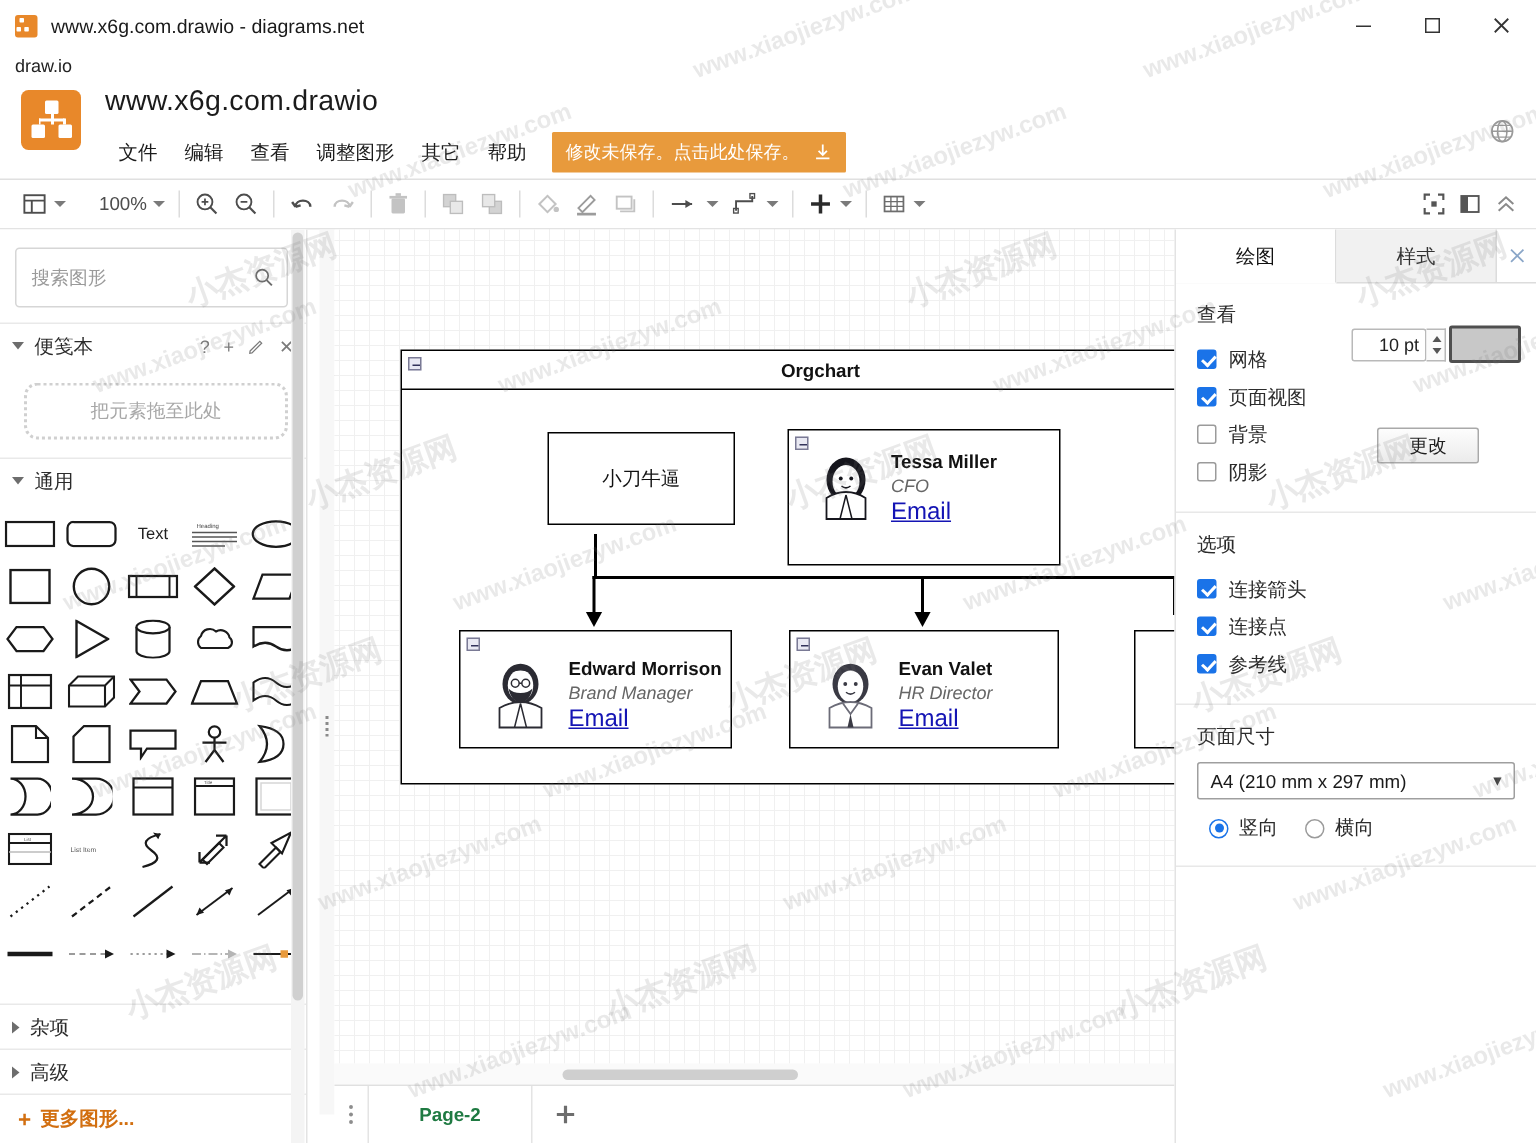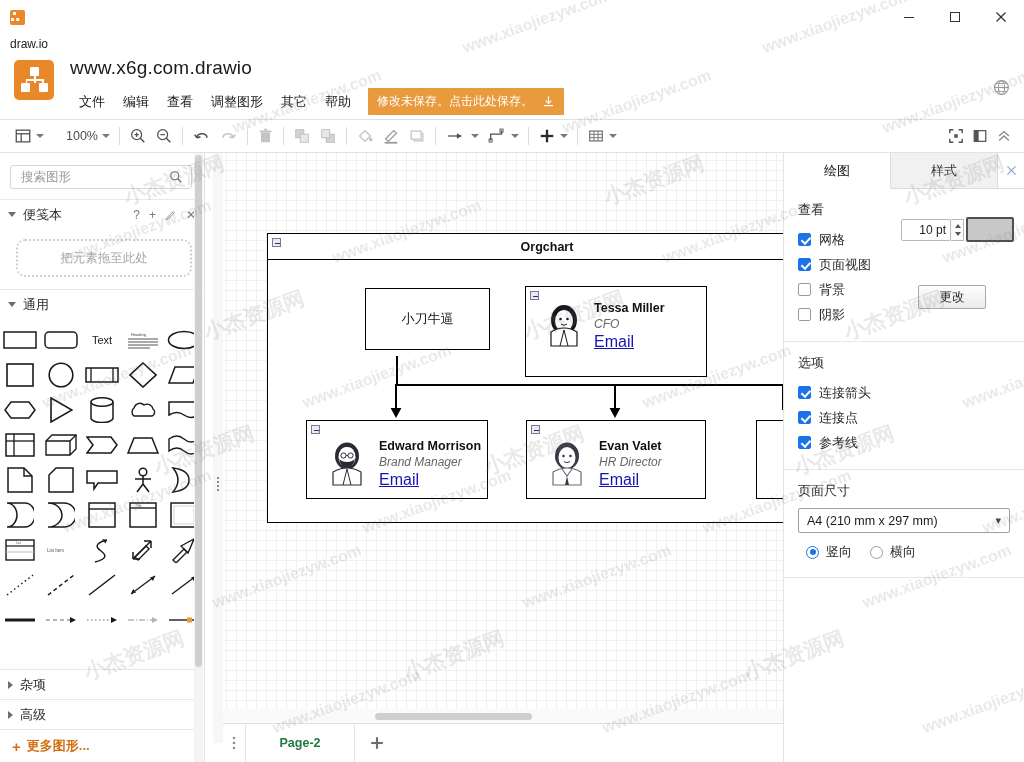--- a/index.html
+++ b/index.html
@@ -91,21 +91,21 @@
   .zoomlabel{ font-size:12.5px;color:#4d4d4d; }
   .tb-right{ margin-left:auto;display:flex;align-items:center;padding-right:8px; }
 
   
   .leftpanel{
     position:absolute;left:0;top:153px;width:205px;height:609px;
     background:#fff;border-right:1px solid #e3e3e3;overflow:hidden;
   }
   .search-wrap{ padding:12px 10px 10px 10px; }
   .search-box{
-    width:182px;height:24px;border:1px solid #d6d6d6;border-radius:3px;background:#fff;
+    width:182px;height:40px;border:1px solid #d6d6d6;border-radius:3px;background:#fff;
     display:flex;align-items:center;padding:0 8px;position:relative;
   }
   .search-box input{
     border:none;outline:none;font-size:12.5px;color:#555;width:150px;background:transparent;
     font-family:"Liberation Sans", sans-serif;
   }
   .search-box input::placeholder{ color:#9a9a9a; }
   .sec-head{
     height:30px;display:flex;align-items:center;padding:0 8px;border-top:1px solid #e9e9e9;
     font-size:13px;color:#2b2b2b;
@@ -262,20 +262,21 @@
   }
   .rp-btns{ padding:14px;border-bottom:1px solid #e8e8e8; }
   .rp-btns .btn-gray{ display:block;width:212px;height:24px;line-height:22px;margin-bottom:6px; }
   svg{ display:block; }
 </style>
 </head>
 <body>
 
 <div class="titlebar">
   <div class="app-ico"></div>
+  <div class="title-text">www.x6g.com.drawio - diagrams.net</div>
   <div class="win-btns">
     <div class="win-btn">
       <svg width="12" height="12" viewBox="0 0 12 12">
           <line x1="1" y1="6.5" x2="11" y2="6.5" stroke="#333" stroke-width="1"></line>
         </svg>
     </div>
     <div class="win-btn">
       <svg width="12" height="12" viewBox="0 0 12 12">
           <rect x="1.5" y="1.5" width="9" height="9" fill="none" stroke="#333" stroke-width="1"></rect>
         </svg>

